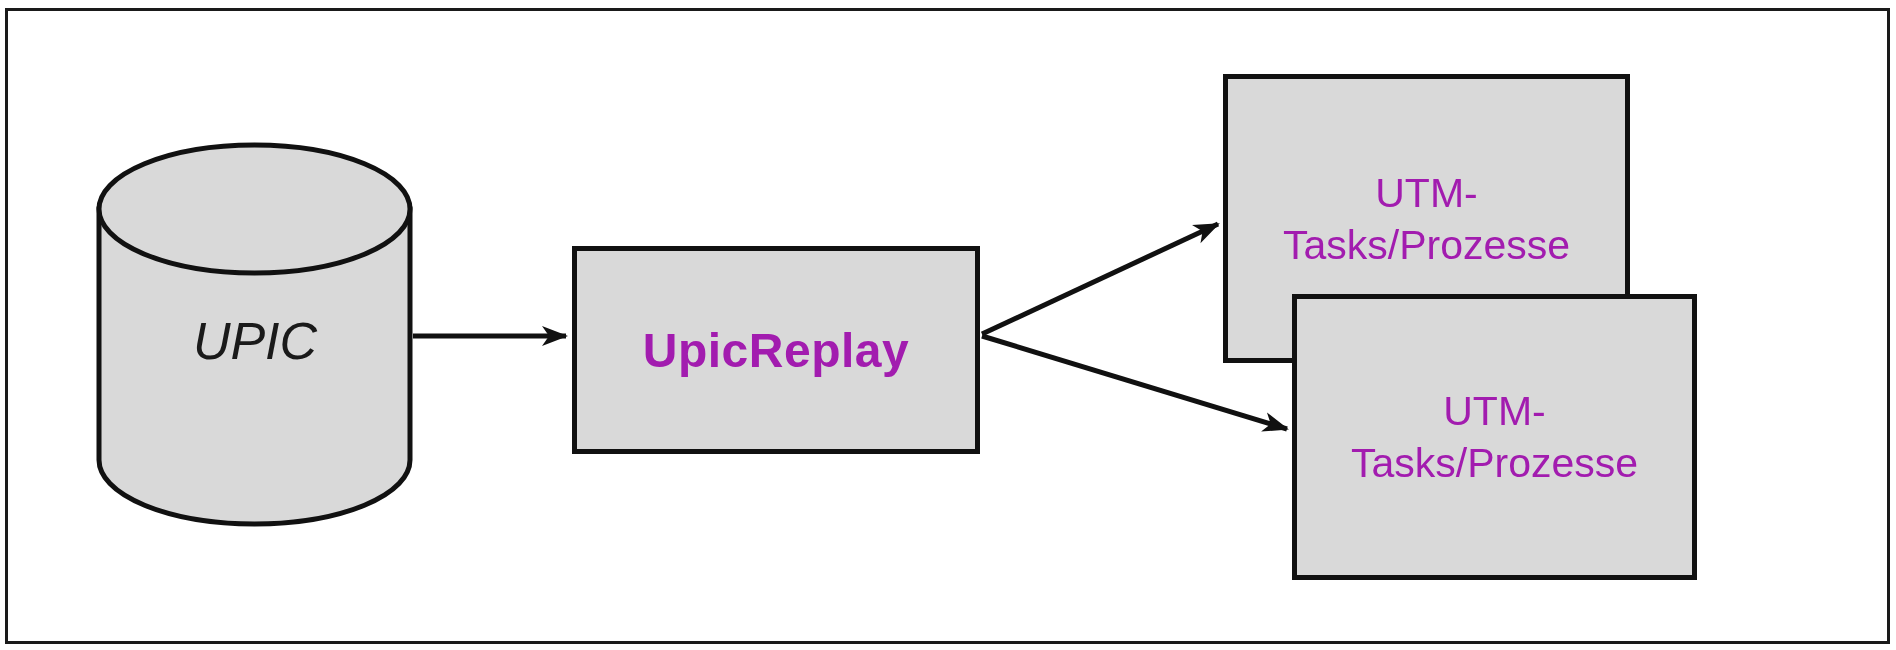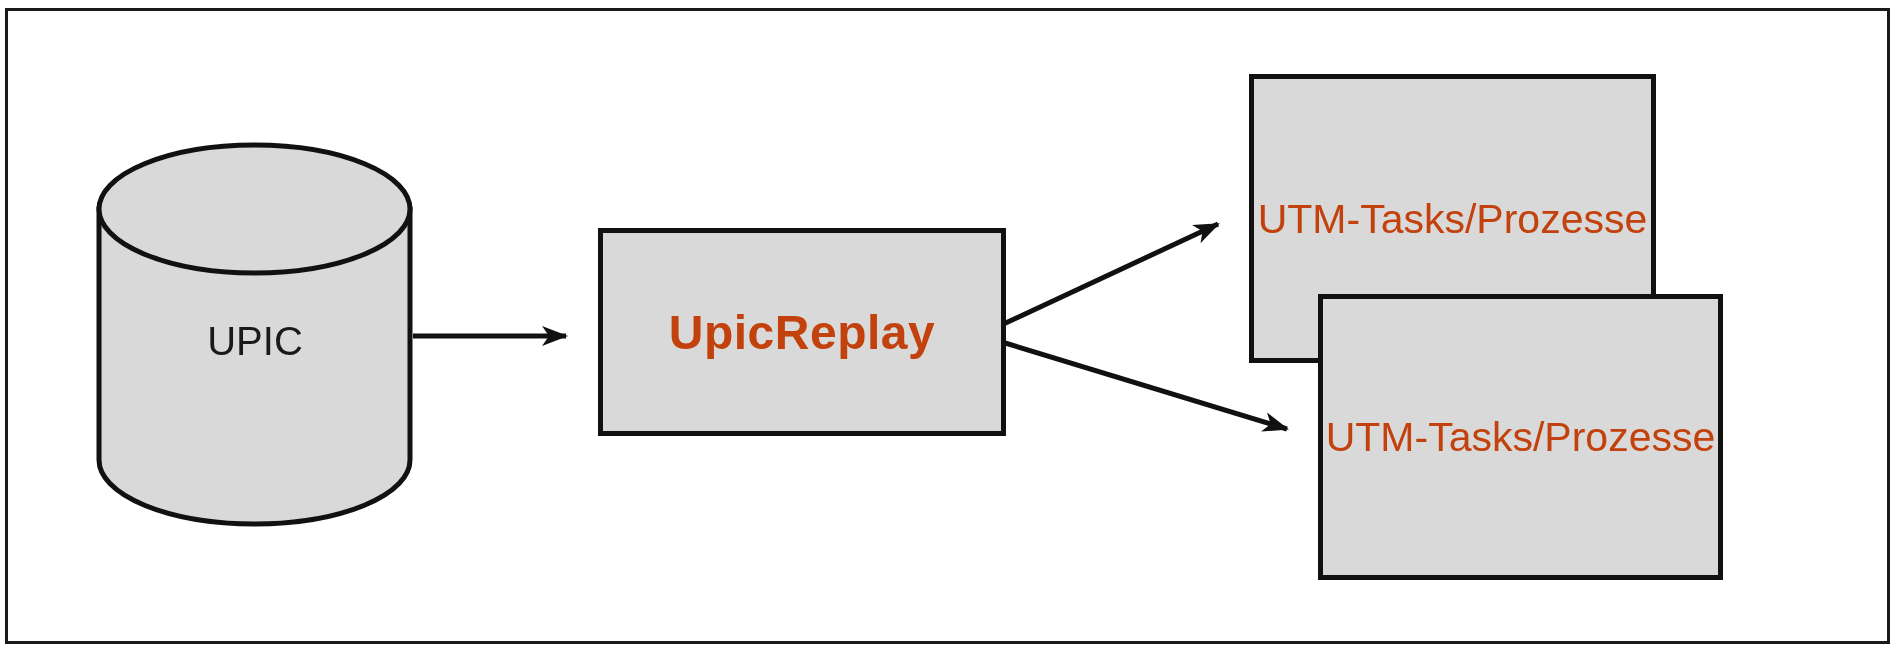--- a/index.html
+++ b/index.html
@@ -30,30 +30,29 @@
     top: 0;
     width: 1896px;
     height: 650px;
   }
   .node-box {
     position: absolute;
     box-sizing: border-box;
     background: #d9d9d9;
     border: 5px solid #111111;
     display: flex;
-    flex-direction: row;
+    flex-direction: column;
     align-items: center;
     justify-content: center;
     text-align: center;
-    color: #c2410c;
-    margin-left: 26px;
+    color: #a21caf;
   }
   .box-upicreplay {
     left: 572px;
-    top: 228px;
+    top: 246px;
     width: 408px;
     height: 208px;
     font-size: 48px;
     font-weight: bold;
     letter-spacing: 0.5px;
     z-index: 3;
   }
   .box-utm-back {
     left: 1223px;
     top: 74px;
@@ -71,24 +70,25 @@
     font-size: 41px;
     line-height: 52px;
     z-index: 2;
   }
   .cylinder-label {
     position: absolute;
     left: 99px;
     top: 314px;
     width: 312px;
     text-align: center;
-    font-size: 40px;
+    font-size: 52px;
     line-height: 55px;
     color: #1a1a1a;
     z-index: 2;
+    font-style: italic;
   }
 </style>
 </head>
 <body>
 
 <div class="stage">
 
   <div class="frame"></div>
 
   <svg class="shapes-layer" viewBox="0 0 1896 650" xmlns="http://www.w3.org/2000/svg">

